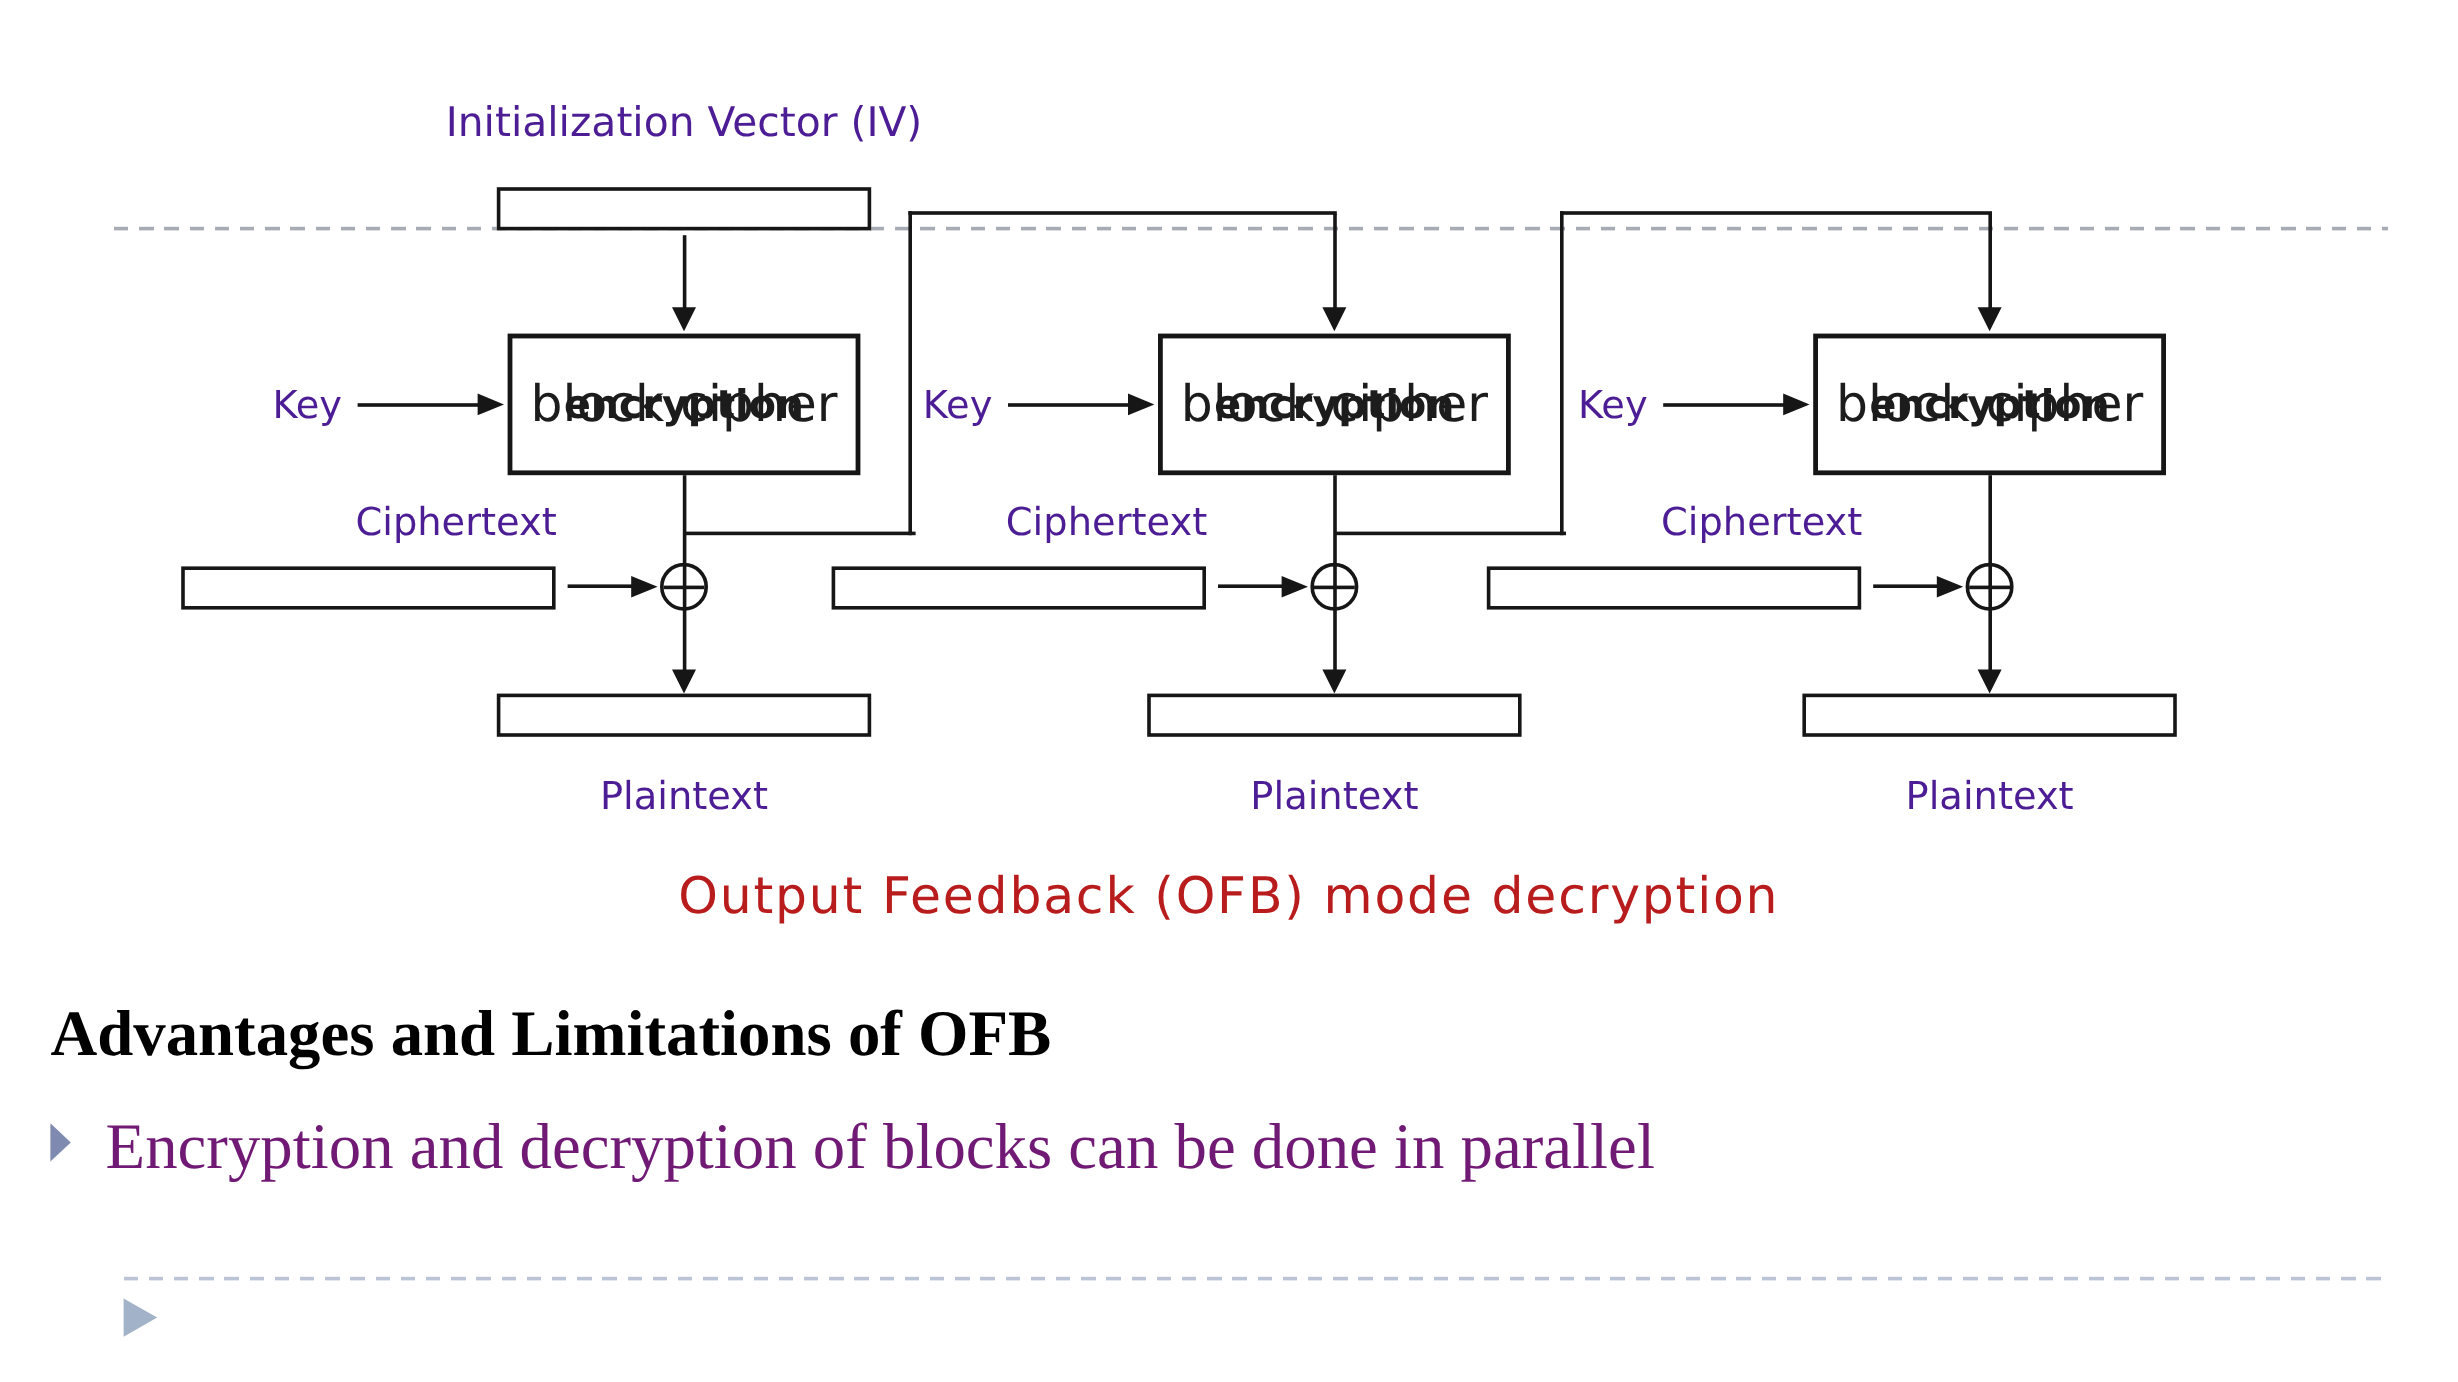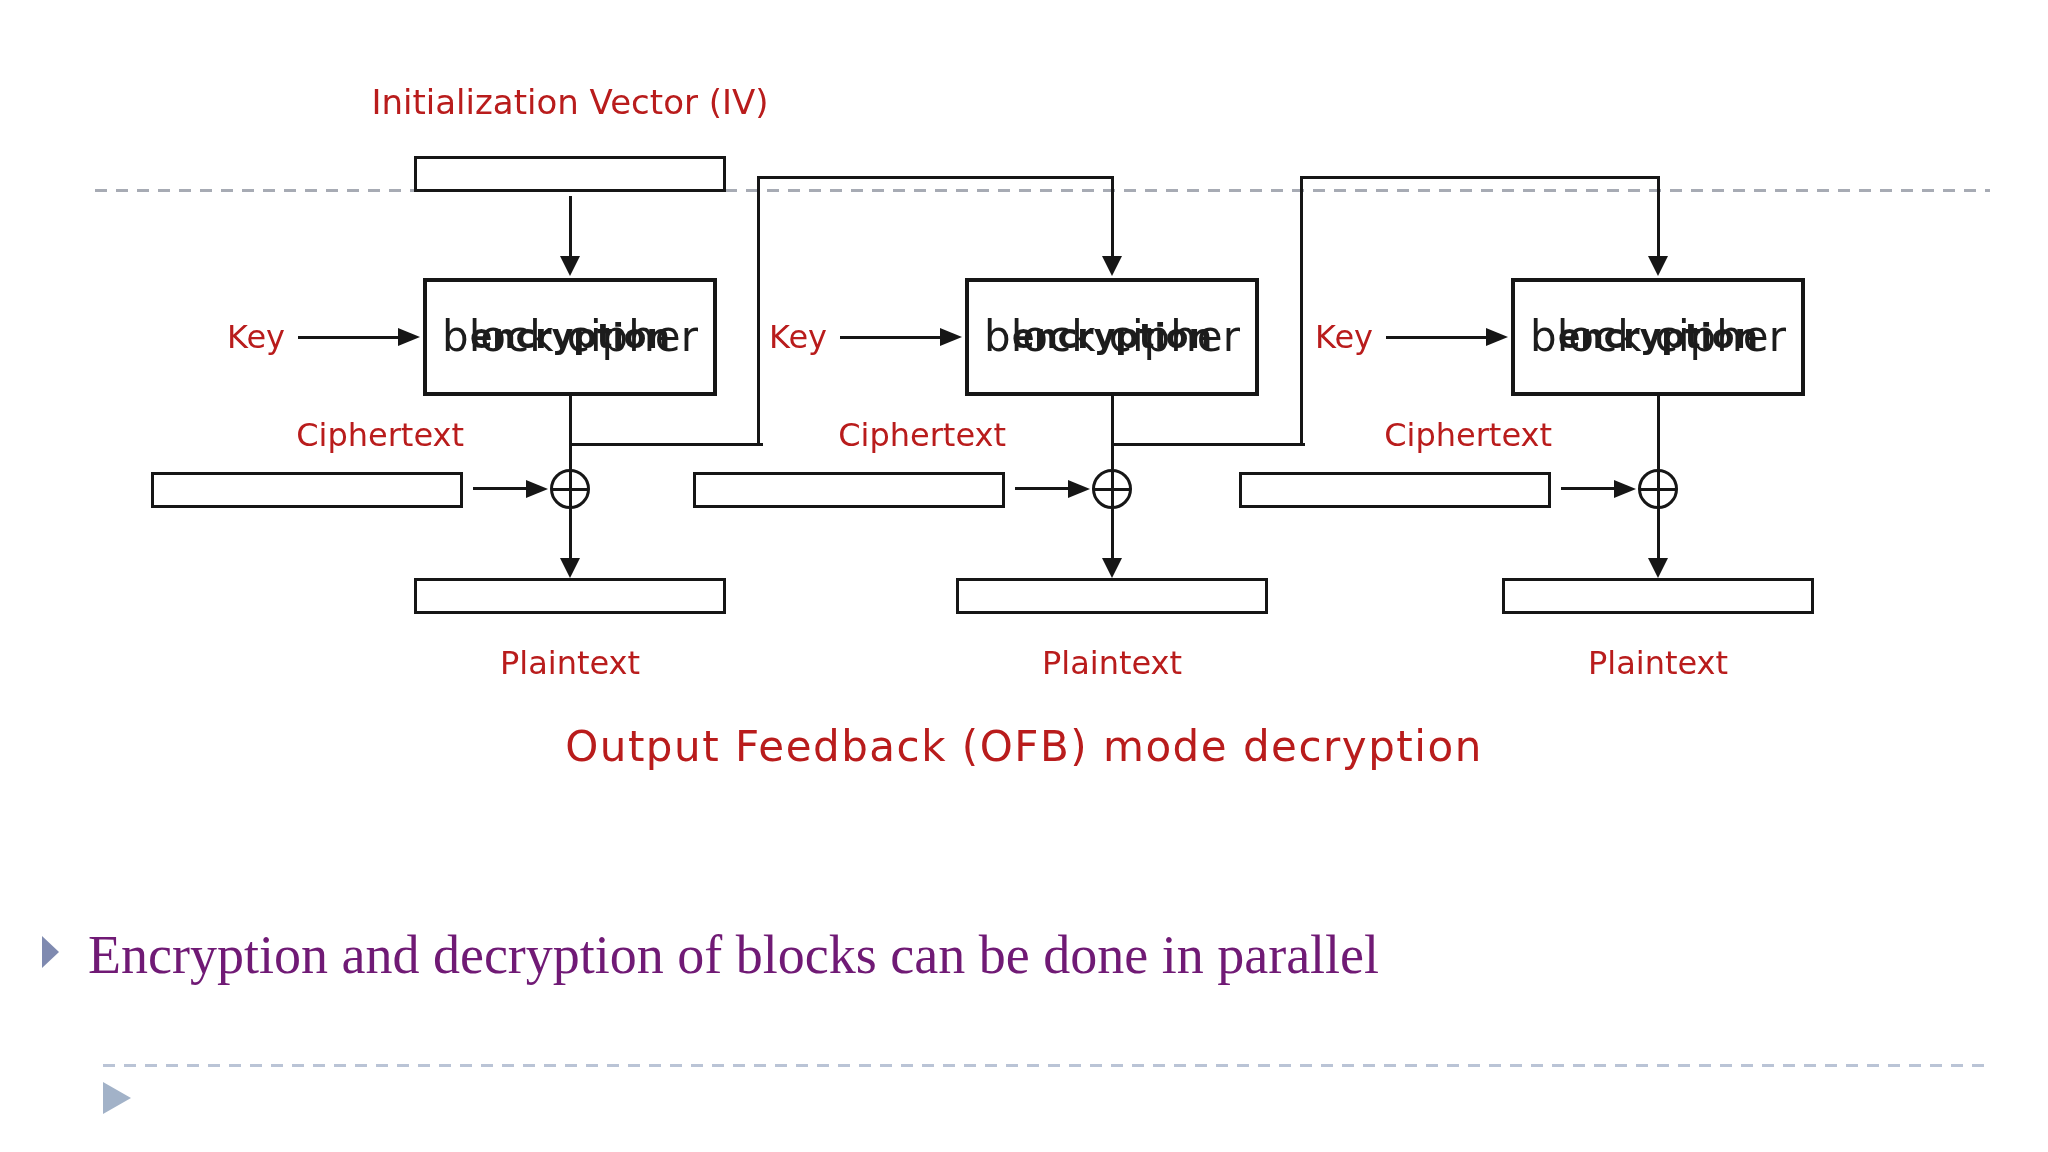--- a/index.html
+++ b/index.html
@@ -15,21 +15,21 @@
 
   .ah-down{width:0;height:0;border-left:10px solid transparent;border-right:10px solid transparent;
            border-top:20px solid #161616;}
   .ah-right{width:0;height:0;border-top:9px solid transparent;border-bottom:9px solid transparent;
             border-left:22px solid #161616;}
 
   .bits{display:flex;width:312px;height:36px;border:3px solid #161616;background:#ffffff;}
   .bits span{position:relative;flex:1;border-right:3px solid #161616;}
   .bits span:last-child{border-right:none;}
 
-  .diagram-label{font-size:32px;color:#b91c1c;white-space:nowrap;}
+  .diagram-label{font-size:32px;color:#4c1d95;white-space:nowrap;}
 
   
   .iv-label{left:240px;top:82px;width:660px;text-align:center;font-size:34px;}
   .iv-bits{left:414px;top:156px;}
 
   
   .unit{left:0;top:0;width:100%;height:100%;}
   .in-shaft{left:calc(var(--cx) - 1.5px);top:178px;width:3px;height:80px;}
   .unit--first .in-shaft{top:196px;height:62px;}
   .in-head{left:calc(var(--cx) - 10px);top:256px;}
@@ -245,16 +245,17 @@
         <span></span>
         <span></span>
         <span></span>
         <span></span>
         <span></span>
       </div>
     <div class="diagram-label pt-label">Plaintext</div>
   </div>
 
   <div class="caption" style="color: #b91c1c;">Output Feedback (OFB) mode decryption</div>
+  <div class="heading">Advantages and Limitations of OFB</div>
   <div class="bullet-tri" style="border-left-color: rgb(127, 138, 176);"></div>
   <div class="bullet-text">Encryption and decryption of blocks can be done in parallel</div>
 
 </div>
 
 </body></html>

